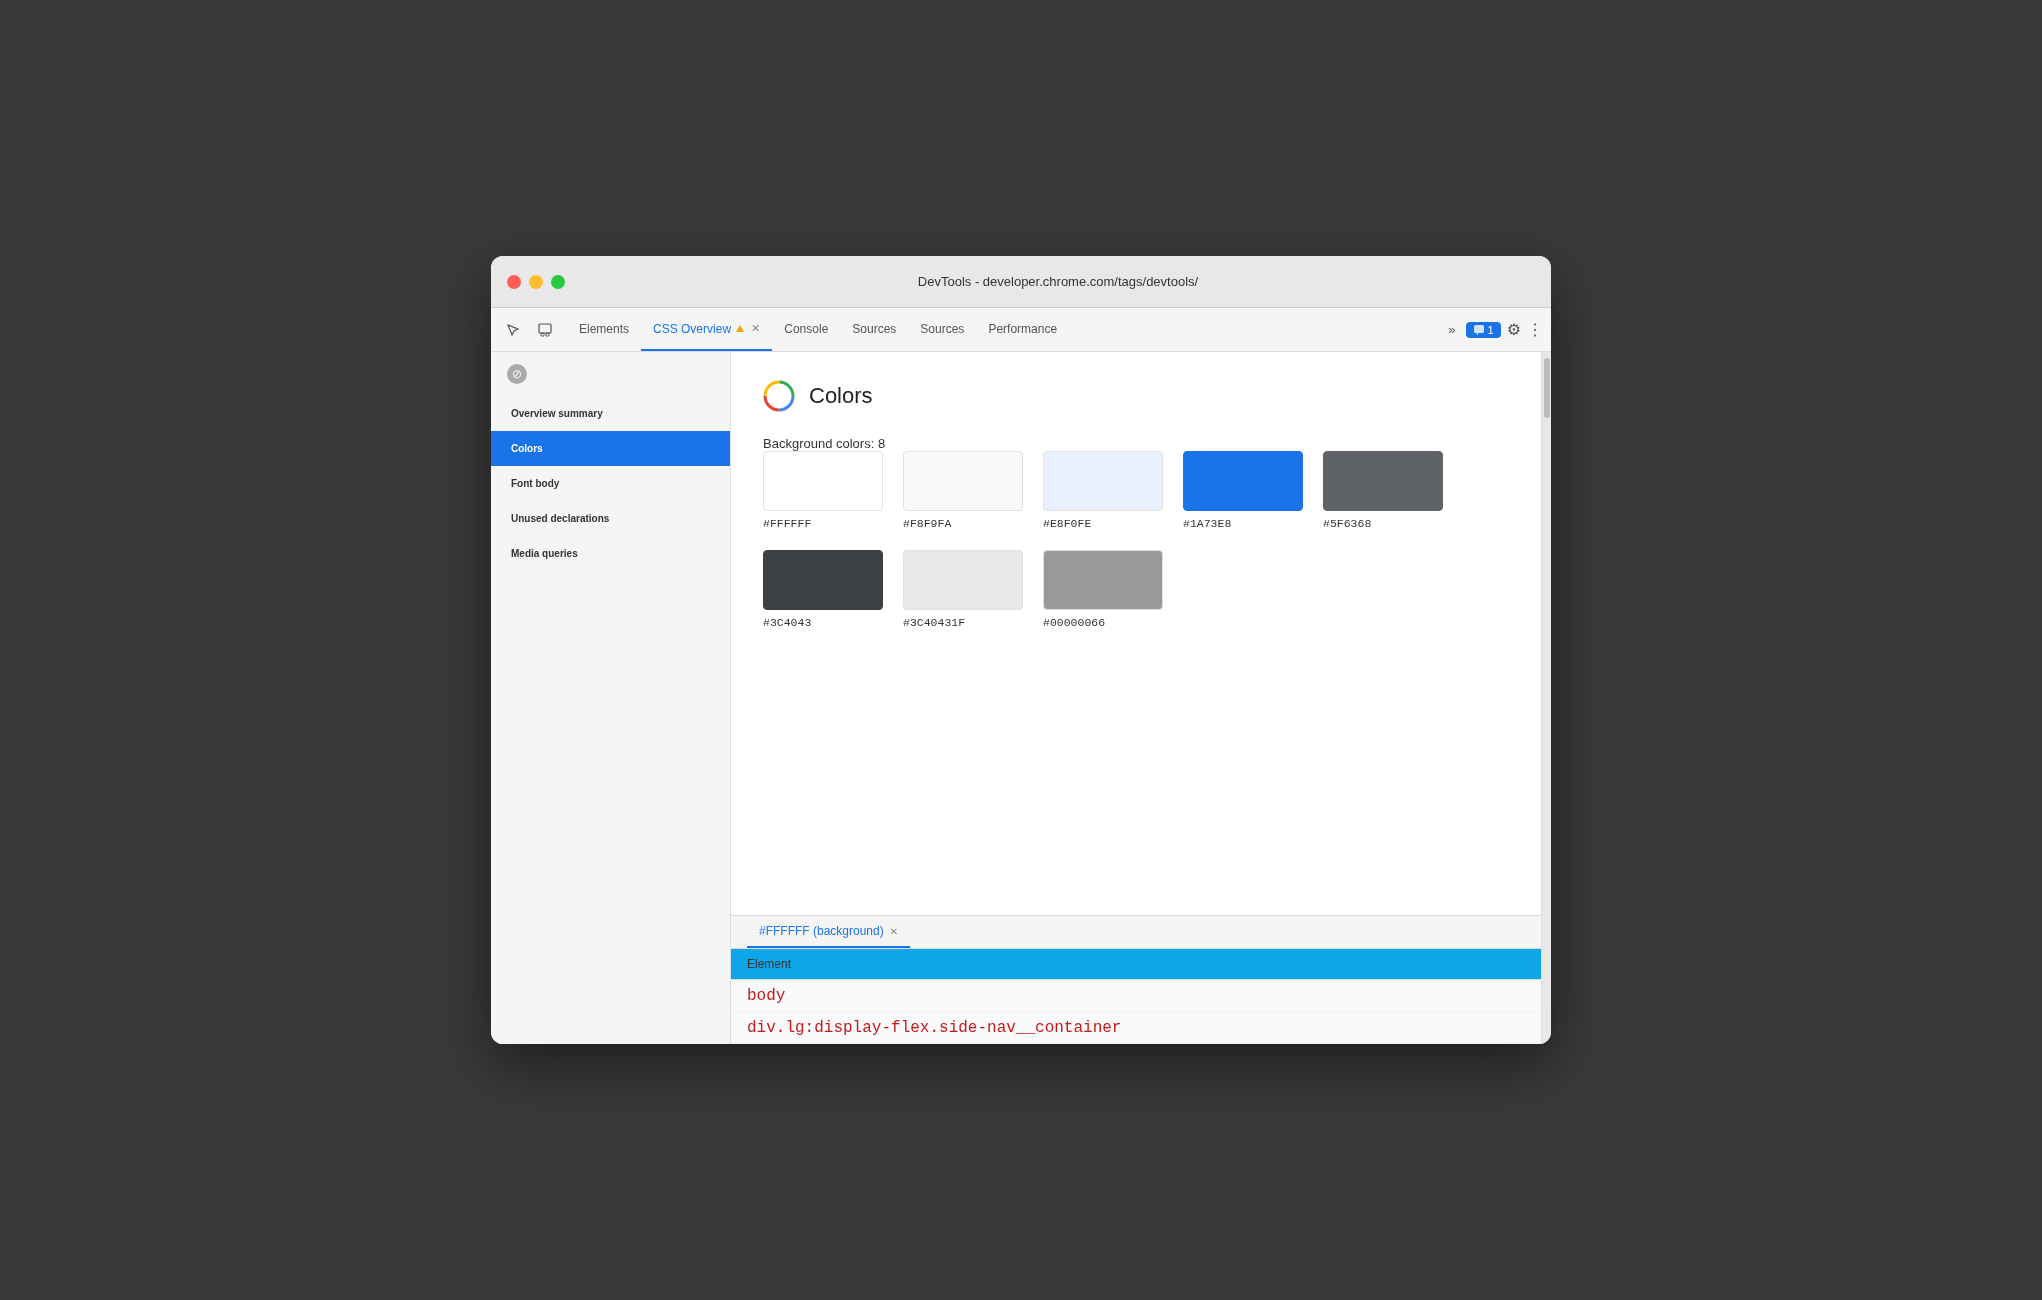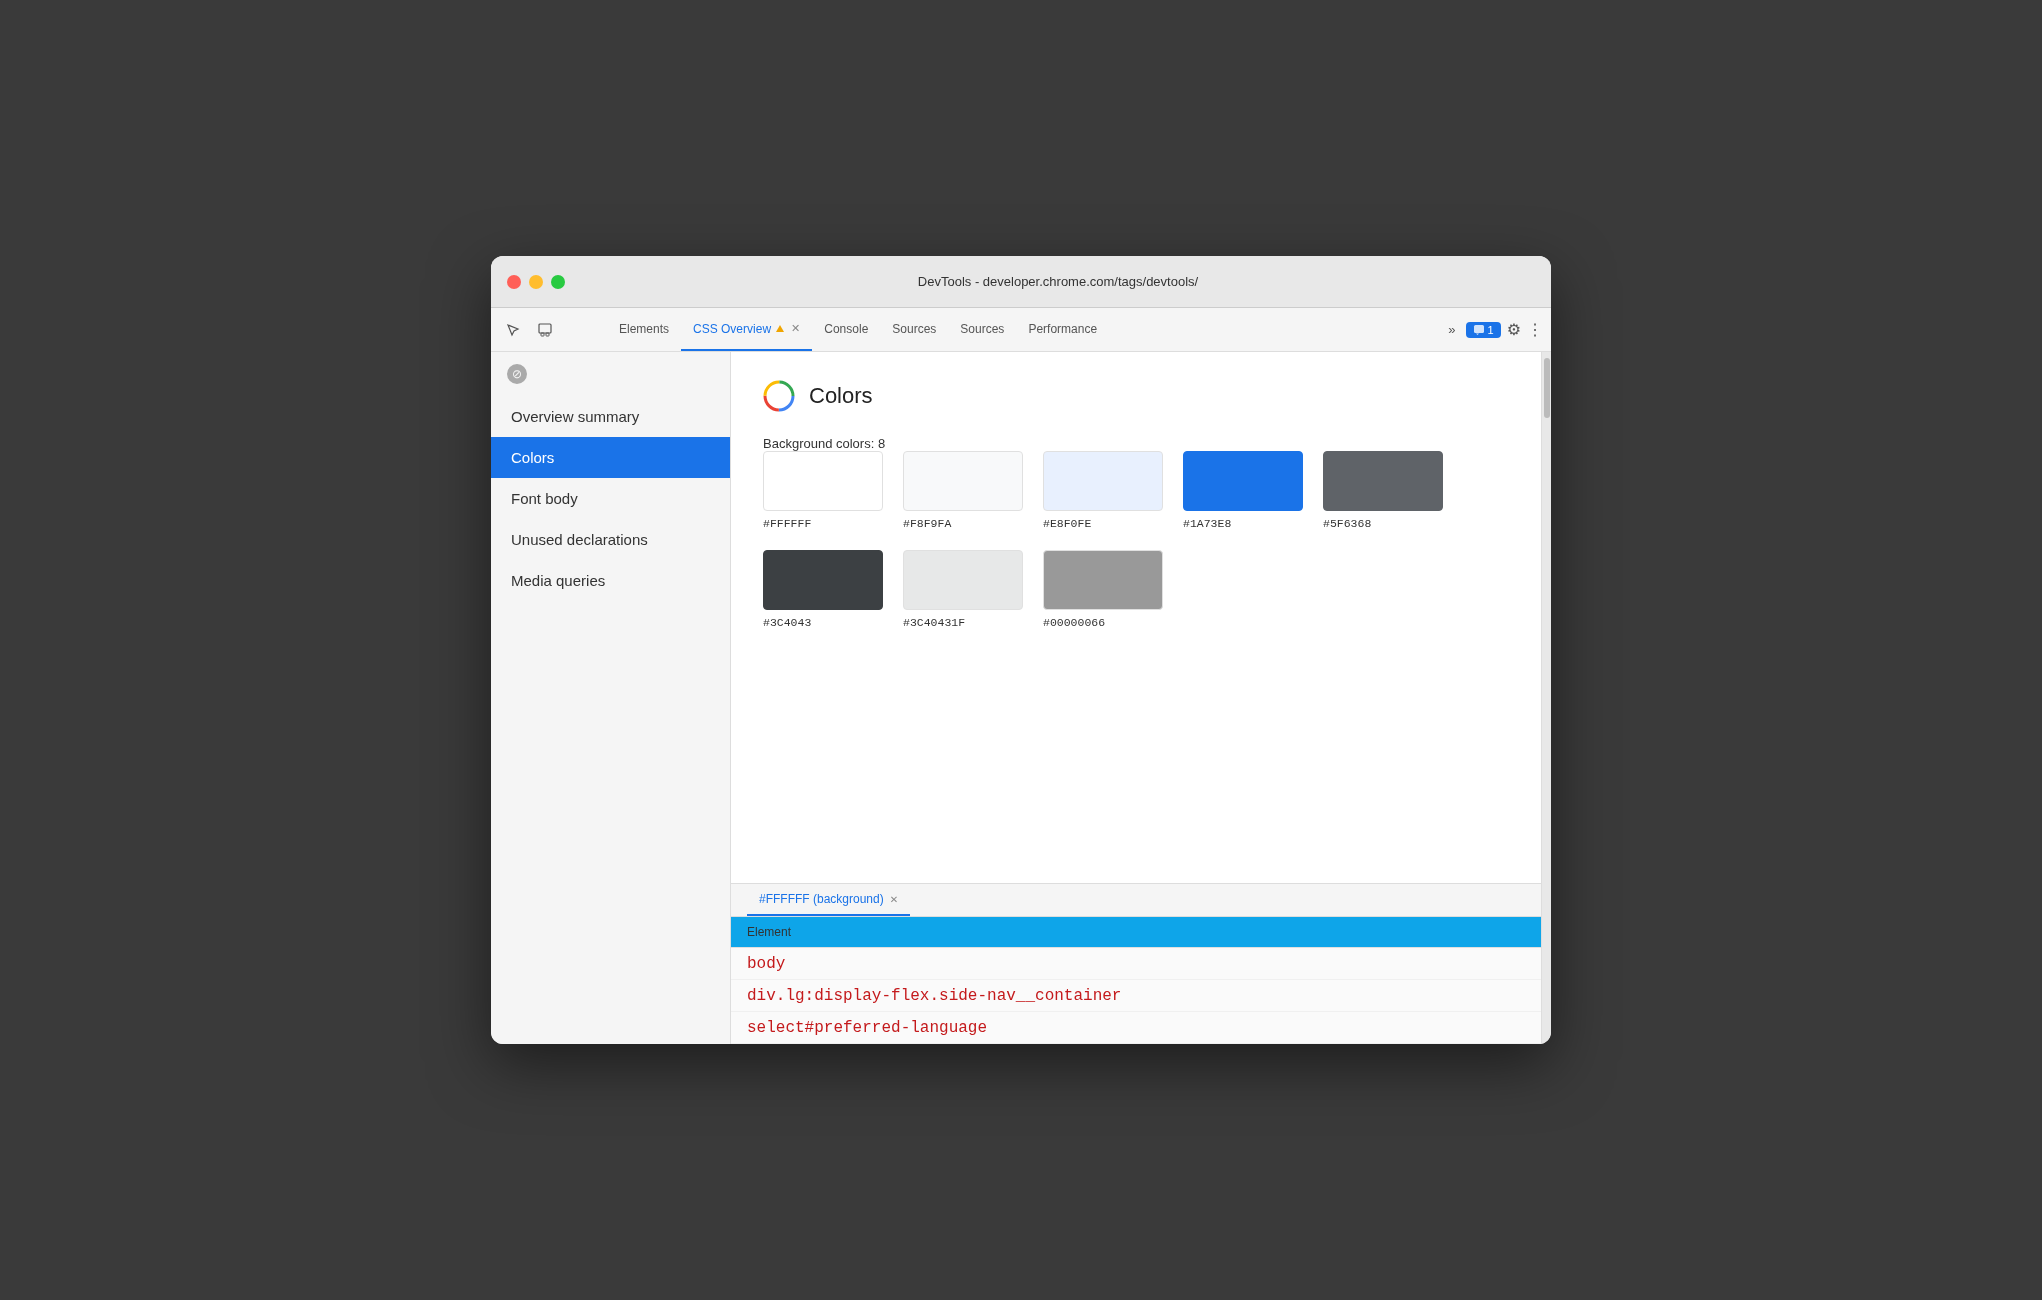--- a/index.html
+++ b/index.html
@@ -53,21 +53,20 @@
     }
     
     .tab-bar {
       background: #f5f5f5;
       height: 44px;
       display: flex;
       align-items: stretch;
       border-bottom: 1px solid #ddd;
       flex-shrink: 0;
       padding: 0 8px;
-      gap: 40px;
     }
     .tab-bar-left {
       display: flex;
       align-items: center;
       gap: 4px;
       margin-right: 8px;
     }
     .icon-btn {
       width: 28px;
       height: 28px;
@@ -158,24 +157,25 @@
       background: #aaa;
       border: 2px solid #aaa;
       display: flex;
       align-items: center;
       justify-content: center;
       color: #f5f5f5;
       font-size: 12px;
     }
     .sidebar-item {
       padding: 12px 20px;
-      font-size: 15px;
+      font-size: 10px;
       color: #333;
       cursor: pointer;
       border-radius: 0;
+      font-weight: bold;
     }
     .sidebar-item.active {
       background: #1a73e8;
       color: white;
     }
     
     .panel {
       flex: 1;
       background: white;
       overflow-y: auto;
@@ -438,23 +438,20 @@
             <span class="bottom-tab-close">✕</span>
           </div>
         </div>
         <div class="element-header">Element</div>
         <div class="element-row">
           <span class="element-name">body</span>
         </div>
         <div class="element-row">
           <span class="element-name">div.lg:display-flex.side-nav__container</span>
         </div>
-        <div class="element-row">
-          <span class="element-name">select#preferred-language</span>
-        </div>
       </div>
     </div>
 
     <div style="width:10px; background:#e8e8e8; border-left:1px solid #ddd; display:flex; flex-direction:column; align-items:center; padding:2px 0; flex-shrink:0;">
       <div style="width:6px; height:60px; background:#bbb; border-radius:3px; margin-top:4px;"></div>
     </div>
   </div>
 </div>
 
 </body></html>

